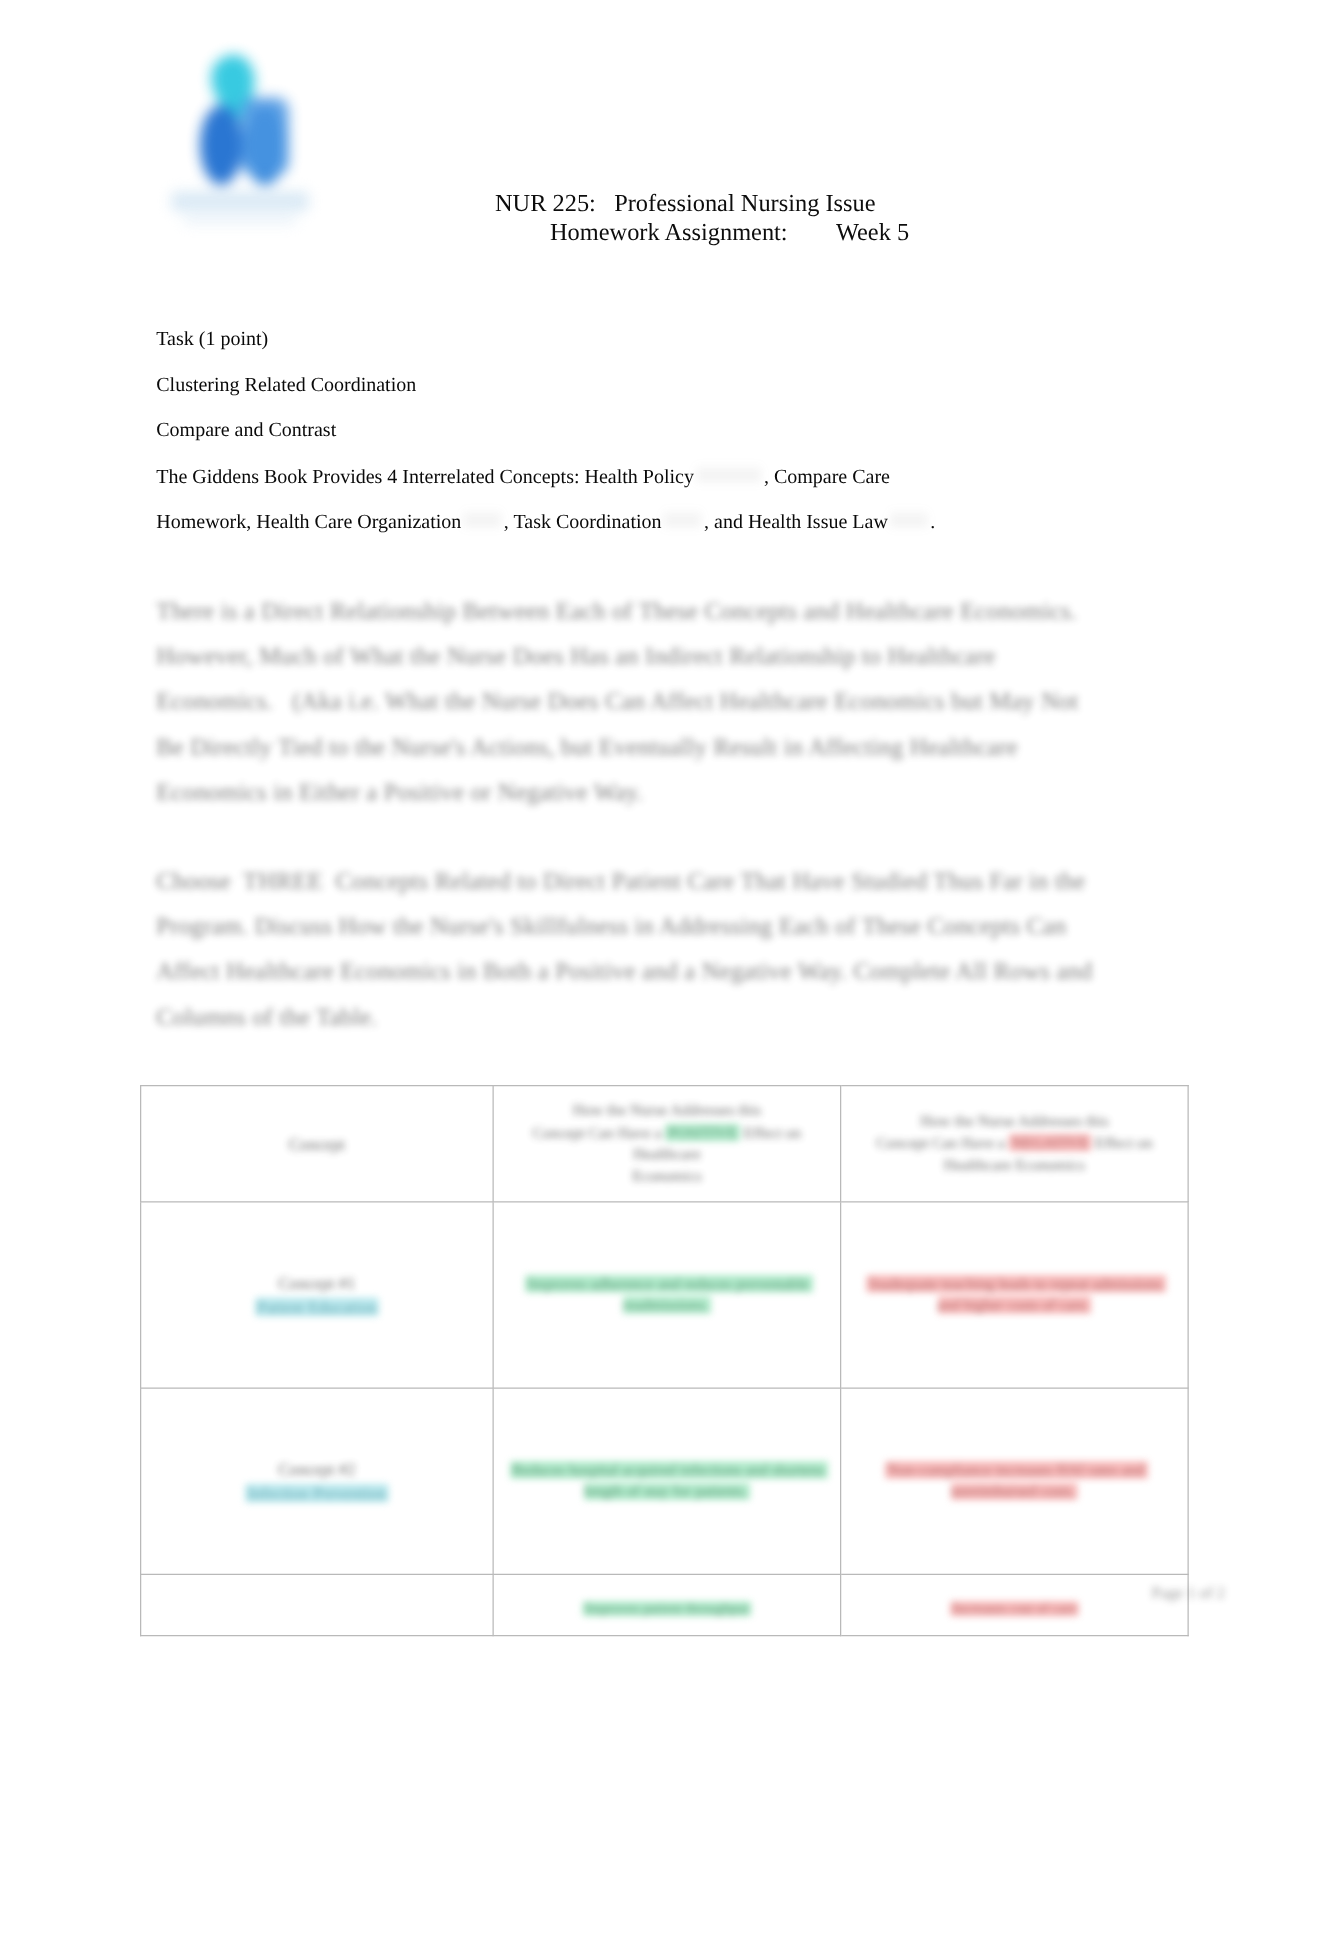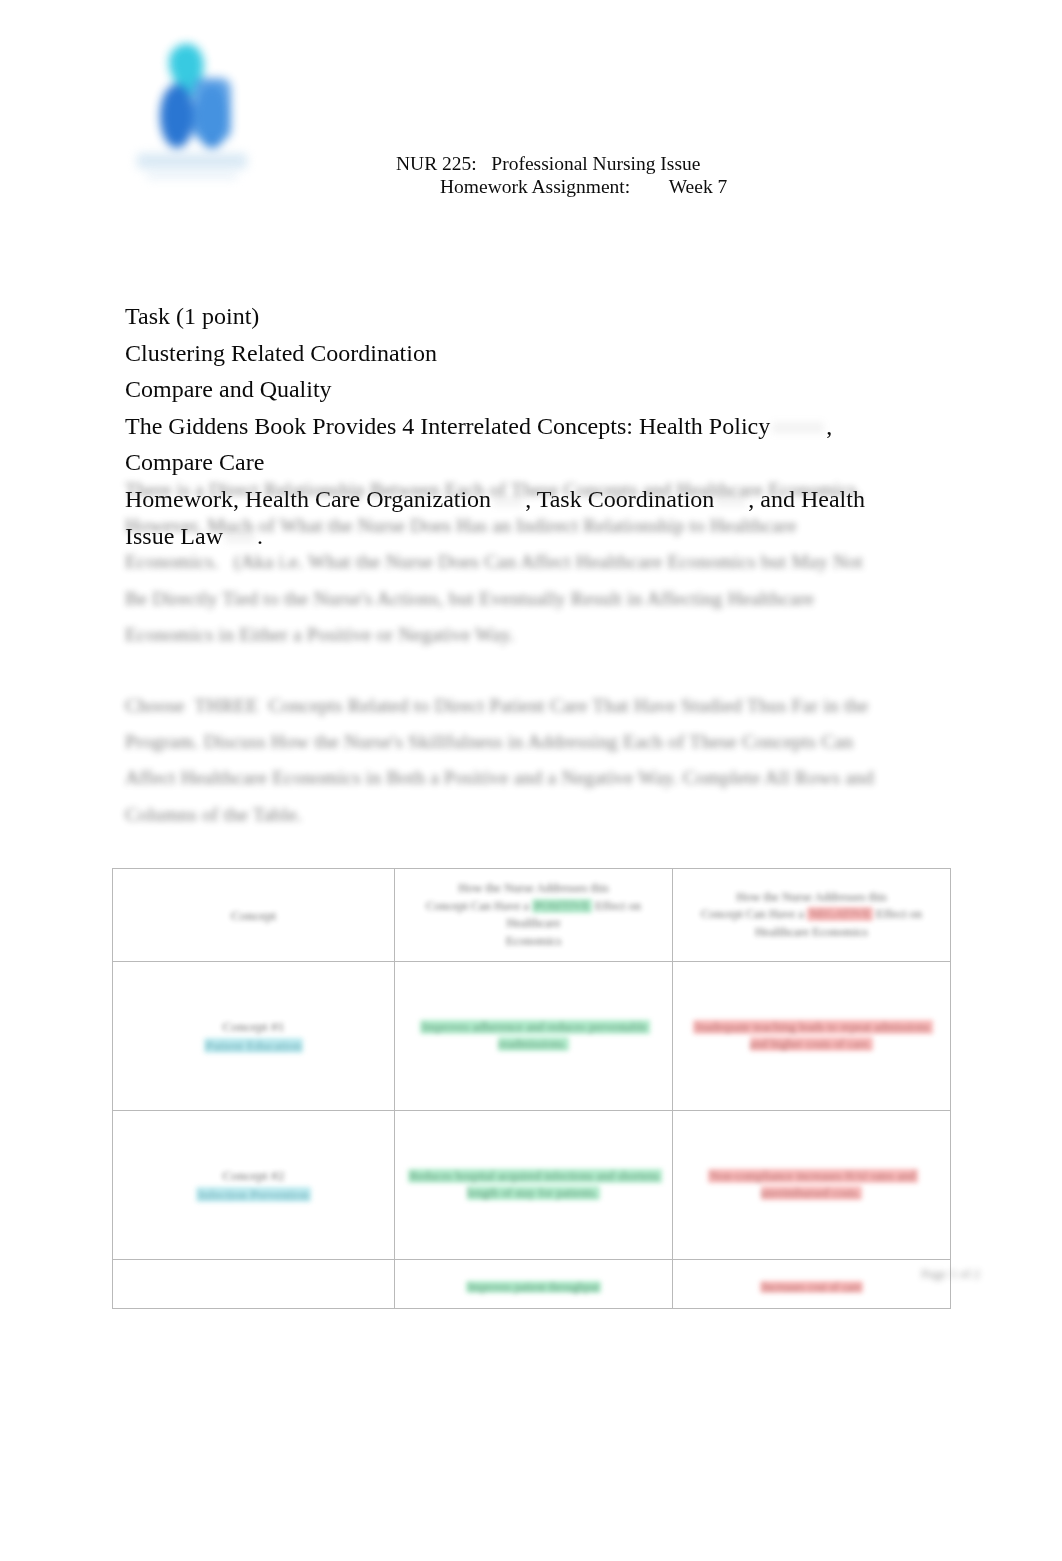--- a/index.html
+++ b/index.html
@@ -62,24 +62,23 @@
     padding-left: 110px;
     white-space: pre;
   }
 
   
   .body-text {
     position: absolute;
     left: 125px;
     top: 254px;
     width: 790px;
-    font-size: 24px;
+    font-size: 16px;
     line-height: 36.6px;
     color: #0a0a0a;
-    margin-top: 44px;
   }
   .body-line { display: block; white-space: pre-wrap; }
 
   .redact-inline {
     display: inline-block;
     vertical-align: baseline;
     height: 17px;
     width: 52px;
     background: linear-gradient(to bottom,
       rgba(120,120,120,0.00) 0%,
@@ -199,28 +198,28 @@
         <ellipse cx="58" cy="85" rx="17" ry="32" fill="#1f6fd0"></ellipse>
         <ellipse cx="93" cy="85" rx="17" ry="32" fill="#2a7fd8"></ellipse>
         <rect x="74" y="47" width="38" height="62" rx="10" fill="#3f8fe0" opacity="0.85"></rect>
         <rect x="18" y="122" width="110" height="16" rx="4" fill="#cfe4f2" opacity="0.8"></rect>
         <rect x="28" y="142" width="90" height="7" rx="3" fill="#dceaf5" opacity="0.7"></rect>
       </svg>
     </div>
 
     <div class="title-block">
       <span class="title-line1">NUR 225:   Professional Nursing Issue</span>
-      <span class="title-line2">Homework Assignment:        Week 7</span>
+      <span class="title-line2">Homework Assignment:        Week 5</span>
     </div>
   </div>
 
   <div class="body-text">
     <span class="body-line">Task (1 point)</span>
     <span class="body-line">Clustering Related Coordination</span>
-    <span class="body-line">Compare and Quality</span>
+    <span class="body-line">Compare and Contrast</span>
     <span class="body-line"><span>The Giddens Book Provides 4 Interrelated Concepts: Health Policy</span><span class="redact-inline"></span><span>, Compare Care</span>
 <span>Homework</span><span>, Health Care Organization</span><span class="redact-inline w-short"></span><span>, Task Coordination</span><span class="redact-inline w-short"></span><span>, and Health Issue Law</span><span class="redact-inline w-short"></span><span>.</span></span>
   </div>
 
   <div class="blur-para" id="para-relationship">There is a Direct Relationship Between Each of These Concepts and Healthcare Economics. However, Much of What the Nurse Does Has an Indirect Relationship to Healthcare Economics.   (Aka i.e. What the Nurse Does Can Affect Healthcare Economics but May Not Be Directly Tied to the Nurse's Actions, but Eventually Result in Affecting Healthcare Economics in Either a Positive or Negative Way.</div>
 
   <div class="blur-para" id="para-concepts">Choose  THREE  Concepts Related to Direct Patient Care That Have Studied Thus Far in the Program. Discuss How the Nurse's Skillfulness in Addressing Each of These Concepts Can Affect Healthcare Economics in Both a Positive and a Negative Way. Complete All Rows and Columns of the Table.</div>
 
   <table class="concept-table">
     <colgroup>

